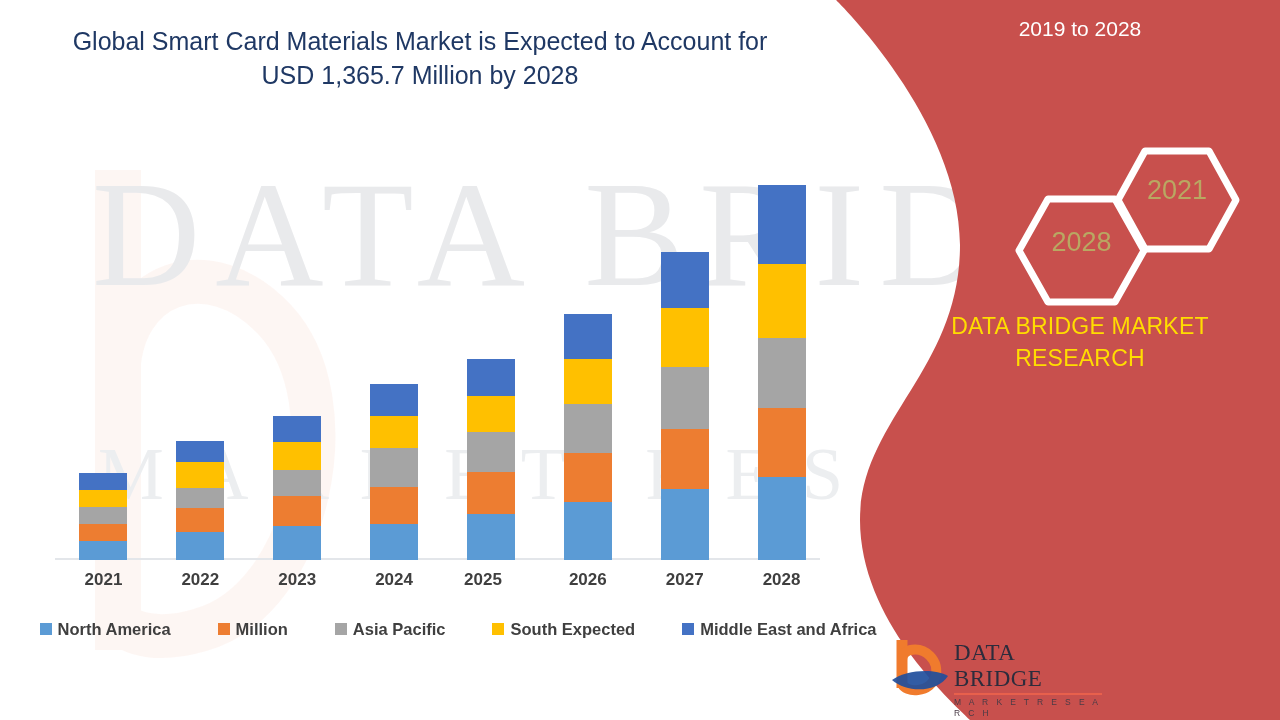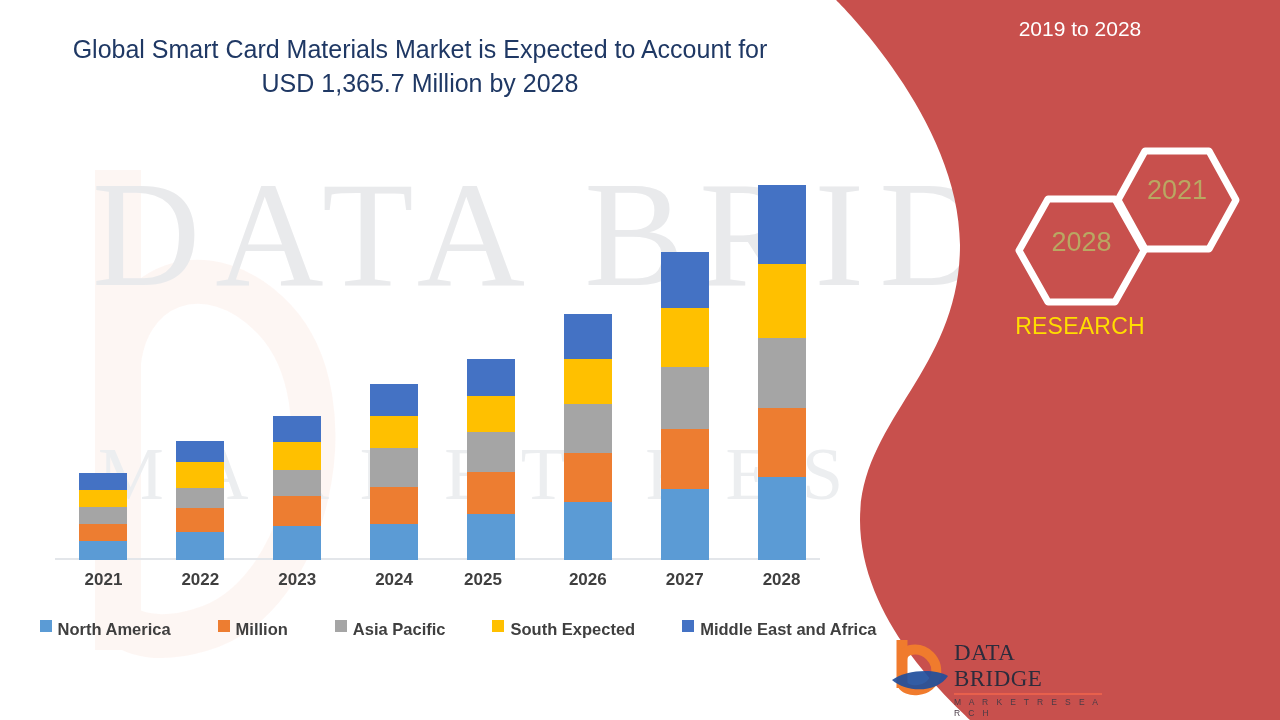--- a/index.html
+++ b/index.html
@@ -28,21 +28,21 @@
     position:absolute;left:60px;top:130px;width:330px;height:560px;
     opacity:.30;
   }
 
   
   .red-panel{position:absolute;right:0;top:0;width:480px;height:720px;}
   .red-panel svg{display:block;width:480px;height:720px;}
 
   
   .chart-title{
-    position:absolute;left:40px;top:32px;width:760px;
+    position:absolute;left:40px;top:24px;width:760px;
     text-align:center;
     color:#1f3864;
     font-size:25px;line-height:34px;font-weight:400;
     font-family:"Liberation Sans", sans-serif;
   }
 
   .plot{
     position:absolute;left:55px;top:150px;width:775px;height:410px;
   }
   .axis-line{
@@ -56,21 +56,21 @@
   .xlabel{
     position:absolute;top:0;width:72px;text-align:center;
     font-size:17px;font-weight:700;color:#3f3f3f;
     font-family:"Liberation Sans", sans-serif;
   }
 
   .legend{
     position:absolute;left:48px;top:616px;width:790px;height:26px;
     display:flex;align-items:center;justify-content:center;gap:17px;
   }
-  .legend-item{display:flex;align-items:flex-start;gap:6px;padding-left:30px;}
+  .legend-item{display:flex;align-items:center;gap:6px;padding-left:30px;}
   .legend-swatch{width:12px;height:12px;display:block;}
   .legend-label{
     font-size:16.5px;font-weight:700;color:#3f3f3f;white-space:nowrap;
     font-family:"Liberation Sans", sans-serif;
   }
 
   
   .panel-title{
     position:absolute;right:0;top:14px;width:400px;
     text-align:center;color:#ffffff;
@@ -238,20 +238,21 @@
     </div>
     <div class="hex hex-2021">
       <svg width="130" height="110" viewBox="0 0 130 110" aria-hidden="true">
         <polygon points="33,6 97,6 124,55 97,104 33,104 6,55" fill="none" stroke="#ffffff" stroke-width="7" stroke-linejoin="round"></polygon>
       </svg>
       <div class="hex-label">2021</div>
     </div>
   </div>
 
   <div class="brand">
+    <div>DATA BRIDGE MARKET</div>
     <div>RESEARCH</div>
   </div>
 
   <div class="logo-block">
     <svg class="logo-mark" viewBox="0 0 62 60" aria-hidden="true">
       <path d="M12 4 L12 52" stroke="#F07B2D" stroke-width="11" fill="none"></path>
       <path d="M12 24 C 12 12, 30 10, 40 20 C 52 32, 46 52, 28 54 C 20 55, 14 52, 12 48" stroke="#F07B2D" stroke-width="10" fill="none" stroke-linecap="round"></path>
       <path d="M2 44 C 16 34, 44 32, 58 40 C 48 56, 18 58, 2 44 Z" fill="#1F4E9C" opacity="0.92"></path>
     </svg>
     <div class="logo-text">

